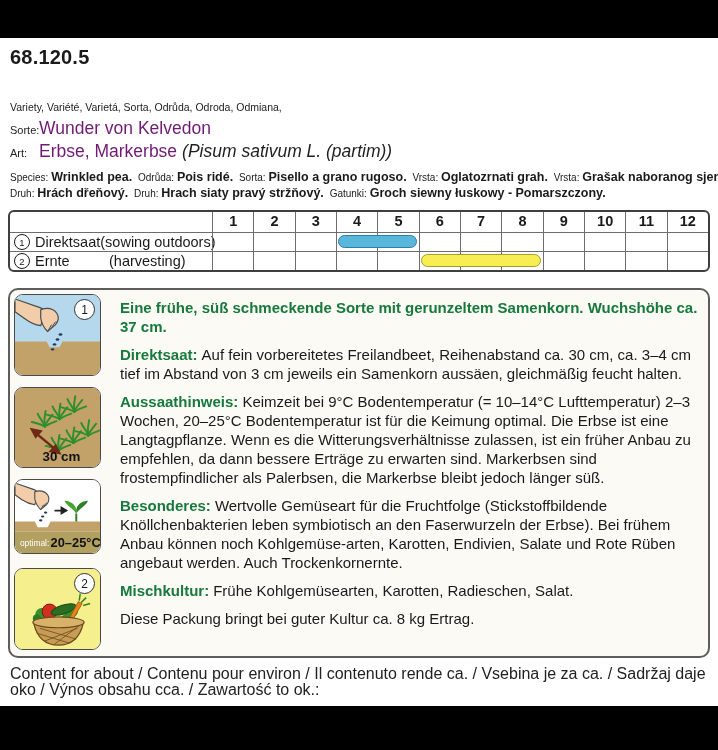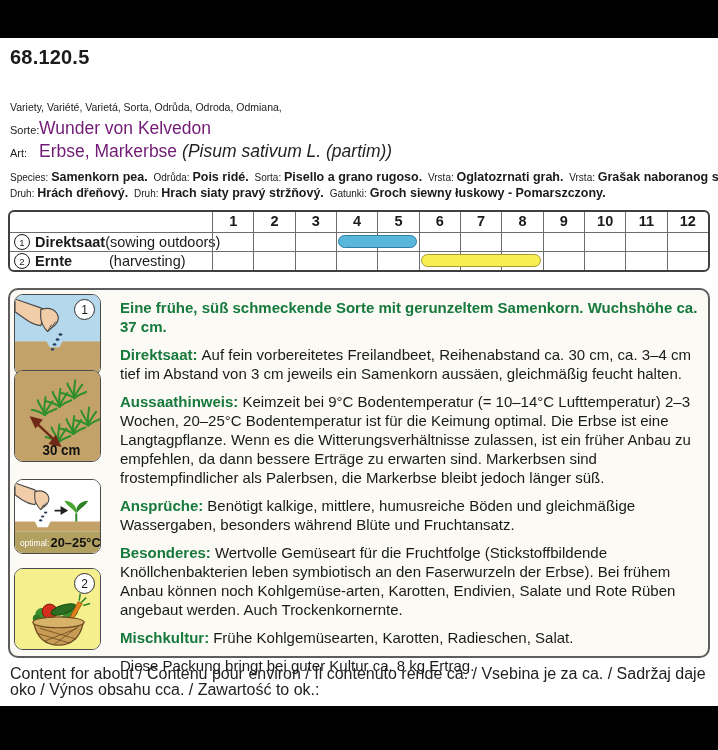--- a/index.html
+++ b/index.html
@@ -24,34 +24,34 @@
        border-radius:6px;background:#fff;overflow:hidden;box-sizing:border-box;}
   .cal-grid{position:absolute;inset:0;display:grid;grid-template-columns:202px repeat(12,1fr);
             grid-template-rows:20px 19px 19px;}
   .cal-cell{border-left:1px solid #6d6d6d;border-top:1px solid #6d6d6d;}
   .cal-cell.c0{border-left:none;}
   .cal-cell.r0{border-top:none;}
   .mh{font-size:14.5px;font-weight:bold;text-align:center;line-height:19px;}
   .rowlabel{display:flex;align-items:center;padding-left:4px;font-size:14.5px;white-space:nowrap;}
   .circled{flex:0 0 auto;width:14px;height:14px;border:1.2px solid #1a1a1a;border-radius:50%;
            font-size:9.5px;font-weight:normal;display:flex;align-items:center;justify-content:center;margin-right:5px;}
-  .rl-main{font-weight:bold;display:inline-block;width:74px;}
+  .rl-main{font-weight:normal;display:inline-block;width:74px;}
   .rl-sub{font-weight:normal;}
   .bar-layer{position:absolute;left:202px;right:0;}
   .bl1{top:20px;height:19px;}
   .bl2{top:39px;height:19px;}
   .cbar{position:absolute;top:3px;height:13px;border-radius:7px;border:1.5px solid;box-sizing:border-box;}
 
   
   .panel{position:absolute;top:288px;left:8px;width:702px;height:370px;border:2px solid #5d5d5d;
          border-radius:10px;background:#fbfaf5;box-sizing:border-box;}
   .tile{position:absolute;left:4px;width:87px;border:1.5px solid #4a4a4a;border-radius:9px;
         overflow:hidden;box-sizing:border-box;background:#fff;}
   .t1{top:4px;height:82px;}
-  .t2{top:80px;height:92px;}
+  .t2{top:97px;height:81px;}
   .t3{top:189px;height:75px;}
   .t4{top:278px;height:82px;}
   .tile svg{display:block;width:100%;height:100%;}
   .badge{position:absolute;top:4px;right:5px;width:19px;height:19px;background:#fff;border:1.4px solid #333;
          border-radius:50%;font-size:12px;display:flex;align-items:center;justify-content:center;}
   .ptext{position:absolute;left:110px;top:8px;width:580px;font-size:15px;line-height:19px;}
   .ptext p{margin:0 0 9px 0;}
   .headline{font-weight:bold;color:#17793c;}
   .plabel{font-weight:bold;color:#17793c;margin-right:4px;}
   .plabel:empty{display:none;margin:0;}
@@ -69,21 +69,21 @@
 
   <div class="varhead">
     <div class="langline">Variety, Variété, Varietá, Sorta, Odrůda, Odroda, Odmiana,</div>
     <div class="nameline">
       <span class="small-label">Sorte:</span><span class="green-name">Wunder von Kelvedon</span>
     </div>
     <div class="nameline">
       <span class="small-label">Art:</span><span class="green-name">Erbse, Markerbse</span><span class="botanical">(Pisum sativum L. (partim))</span>
     </div>
     <div class="species">
-      <span class="sp"><span class="sp-label">Species:</span> <span class="sp-value">Samenkorn pea.</span></span>
+      <span class="sp"><span class="sp-label">Species:</span> <span class="sp-value">Wrinkled pea.</span></span>
       <span class="sp"><span class="sp-label">Odrůda:</span> <span class="sp-value">Pois ridé.</span></span>
       <span class="sp"><span class="sp-label">Sorta:</span> <span class="sp-value">Pisello a grano rugoso.</span></span>
       <span class="sp"><span class="sp-label">Vrsta:</span> <span class="sp-value">Oglatozrnati grah.</span></span>
       <span class="sp"><span class="sp-label">Vrsta:</span> <span class="sp-value">Grašak naboranog sjemena.</span></span>
     </div>
     <div class="species" style="margin-top:0;">
       <span class="sp"><span class="sp-label">Druh:</span> <span class="sp-value">Hrách dřeňový.</span></span>
       <span class="sp"><span class="sp-label">Druh:</span> <span class="sp-value">Hrach siaty pravý stržňový.</span></span>
       <span class="sp"><span class="sp-label">Gatunki:</span> <span class="sp-value">Groch siewny łuskowy - Pomarszczony.</span></span>
     </div>
@@ -234,21 +234,20 @@
         <path d="M25,60 L62,71 M22,65 L55,75 M63,60 L30,73 M67,56 L40,76" stroke="#6b4a1f" stroke-width="0.8" fill="none"></path>
         <ellipse cx="44" cy="54" rx="26" ry="5.5" fill="#d9b26a" stroke="#6b4a1f" stroke-width="1.2"></ellipse>
       </svg>
       <div class="badge">2</div>
     </div>
 
     <div class="ptext">
       <p class="headline">Eine frühe, süß schmeckende Sorte mit gerunzeltem Samenkorn. Wuchshöhe ca. 37 cm.</p>
       <p><span class="plabel">Direktsaat:</span><span>Auf fein vorbereitetes Freilandbeet, Reihenabstand ca. 30 cm, ca. 3–4 cm tief im Abstand von 3 cm jeweils ein Samenkorn aussäen, gleichmäßig feucht halten.</span></p>
       <p><span class="plabel">Aussaathinweis:</span><span>Keimzeit bei 9°C Bodentemperatur (= 10–14°C Lufttemperatur) 2–3 Wochen, 20–25°C Bodentemperatur ist für die Keimung optimal. Die Erbse ist eine Langtagpflanze. Wenn es die Witterungsverhältnisse zulassen, ist ein früher Anbau zu empfehlen, da dann bessere Erträge zu erwarten sind. Markerbsen sind frostempfindlicher als Palerbsen, die Markerbse bleibt jedoch länger süß.</span></p>
-      <p><span class="plabel">Ansprüche:</span><span>Benötigt kalkige, mittlere, humusreiche Böden und gleichmäßige Wassergaben, besonders während Blüte und Fruchtansatz.</span></p>
       <p><span class="plabel">Besonderes:</span><span>Wertvolle Gemüseart für die Fruchtfolge (Stickstoffbildende Knöllchenbakterien leben symbiotisch an den Faserwurzeln der Erbse). Bei frühem Anbau können noch Kohlgemüse-arten, Karotten, Endivien, Salate und Rote Rüben angebaut werden. Auch Trockenkornernte.</span></p>
       <p><span class="plabel">Mischkultur:</span><span>Frühe Kohlgemüsearten, Karotten, Radieschen, Salat.</span></p>
       <p><span>Diese Packung bringt bei guter Kultur ca. 8 kg Ertrag.</span></p>
     </div>
   </div>
 
   <div class="footer">
     <div>Content for about / Contenu pour environ / Il contenuto rende ca. / Vsebina je za ca. / Sadržaj daje oko / Výnos obsahu cca. / Zawartość to ok.:</div>
   </div>
 

